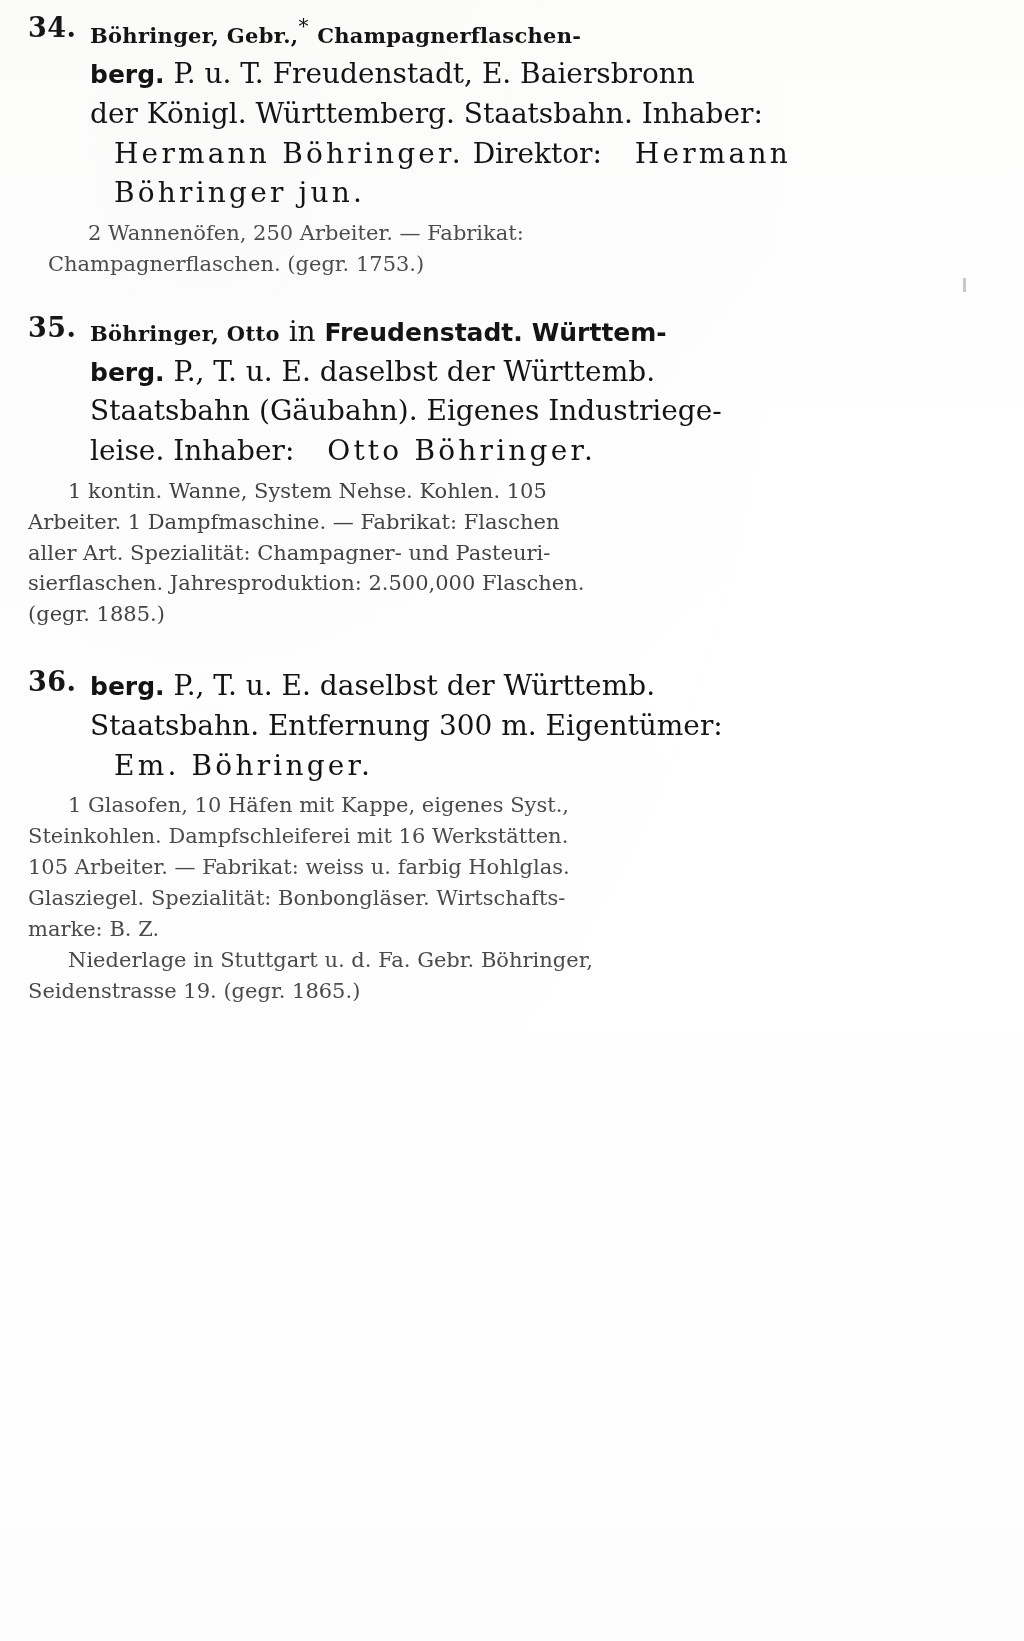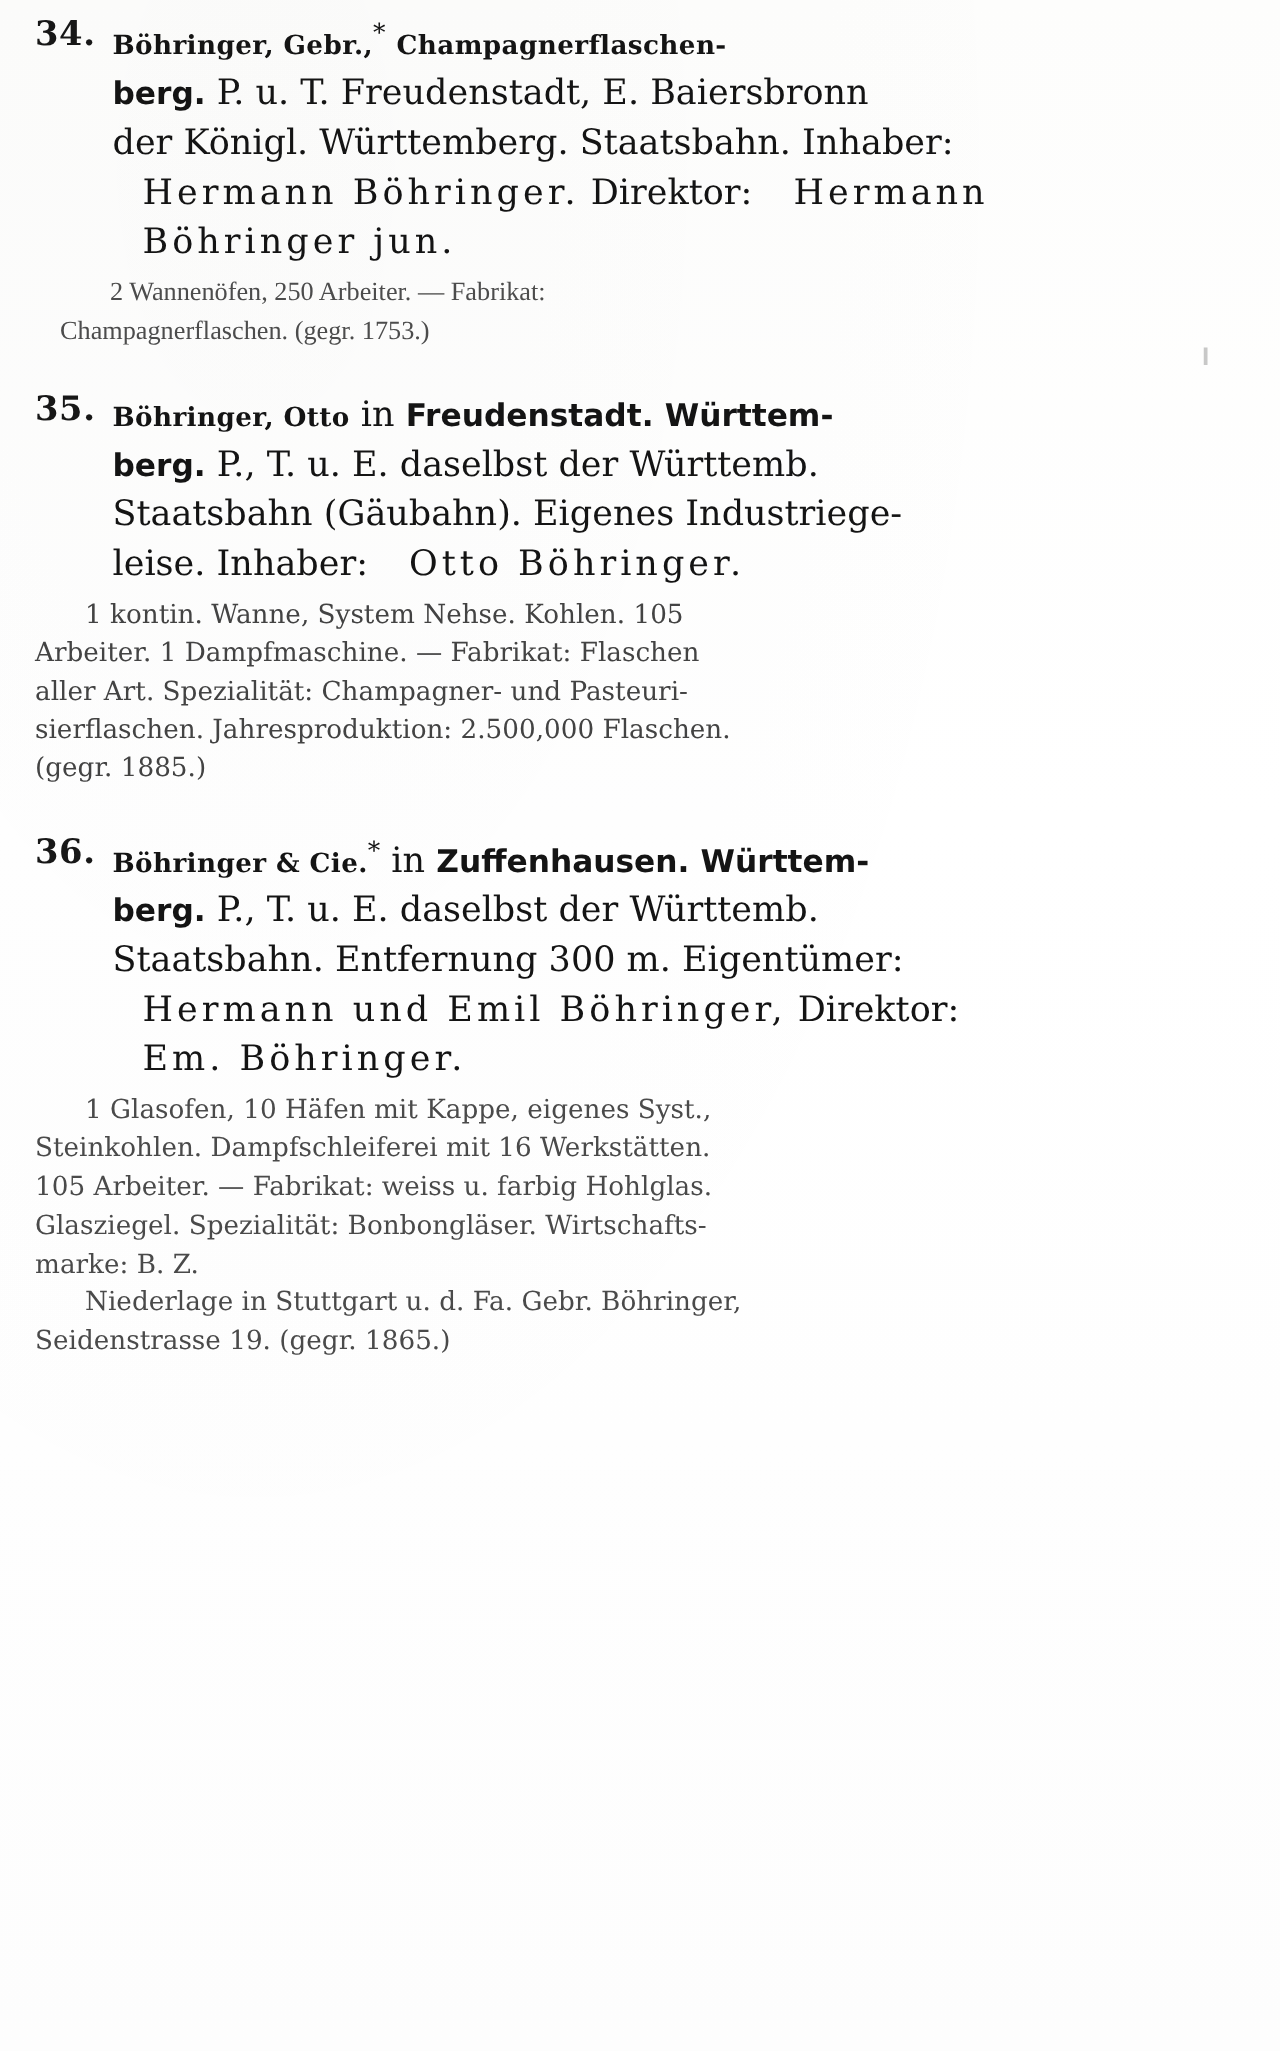--- a/index.html
+++ b/index.html
@@ -81,21 +81,21 @@
     line-height: 1.47;
     text-align: justify;
     color: #3a3a3a;
     margin-top: 5px;
     padding-left: 0;
   }
   .small .ln {
     display: block;
     white-space: nowrap;
   }
-  .e34 .small { color: #4c4c4c; font-family: Liberation Serif, serif; }
+  .e34 .small { color: #4c4c4c; }
   .e35 .small { color: #434343; }
   .e36 .small { color: #4a4a4a; }
 
   .gap-a { height: 22px; }
   .gap-b { height: 26px; }
 
   .indent-28 { padding-left: 40px; }
   .indent-14 { padding-left: 20px; }
 
   .stray-mark {
@@ -152,24 +152,22 @@
       <span class="ln">(gegr. 1885.)</span>
     </div>
   </div>
 
   <div class="gap-b"></div>
 
   <div class="entry e36">
     <div class="entry-head">
       <span class="entry-num">36.</span>
       <div class="head-lines">
-        <span class="ln"><span class="bold-name">Böhringer &amp; Cie.</span><span class="asterisk">*</span> <span class="plain">in</span> <span class="sans">Zuffenhausen.</span> <span class="sans">Württem-</span></span>
         <span class="ln"><span class="sans">berg.</span> <span class="plain">P., T. u. E. daselbst der Württemb.</span></span>
         <span class="ln"><span class="plain">Staatsbahn. Entfernung 300 m. Eigentümer:</span></span>
-        <span class="ln"><span class="plain spaced">Hermann und Emil Böhringer,</span> <span class="plain">Direktor:</span></span>
         <span class="ln"><span class="plain spaced">Em. Böhringer.</span></span>
       </div>
     </div>
     <div class="small">
       <span class="ln indent-28">1 Glasofen, 10 Häfen mit Kappe, eigenes Syst.,</span>
       <span class="ln">Steinkohlen. Dampfschleiferei mit 16 Werkstätten.</span>
       <span class="ln">105 Arbeiter. — Fabrikat: weiss u. farbig Hohlglas.</span>
       <span class="ln">Glasziegel. Spezialität: Bonbongläser. Wirtschafts-</span>
       <span class="ln">marke: B. Z.</span>
       <span class="ln indent-28">Niederlage in Stuttgart u. d. Fa. Gebr. Böhringer,</span>

